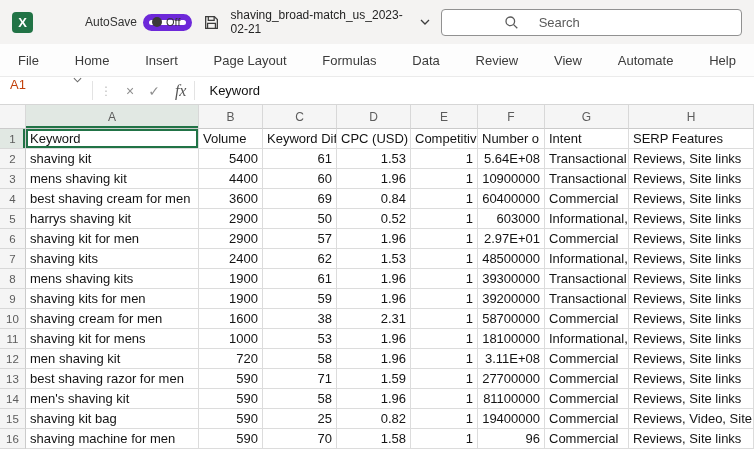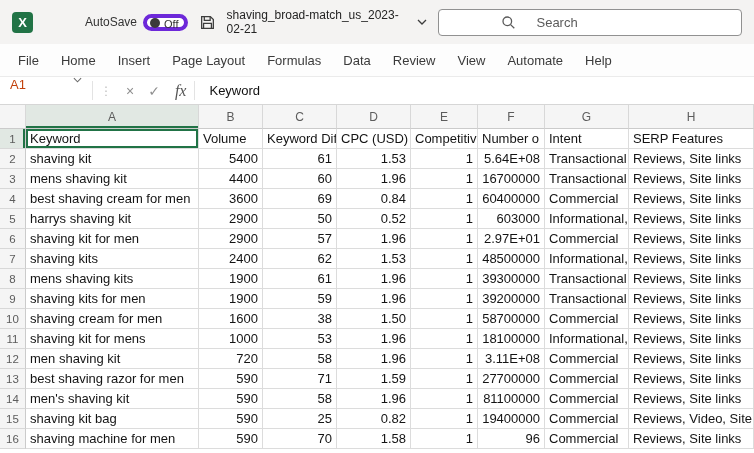--- a/index.html
+++ b/index.html
@@ -4,31 +4,31 @@
 <style>
   * { margin:0; padding:0; box-sizing:border-box; }
   html,body { width:754px; height:453px; overflow:hidden; }
   body { background:#fff; font-family:"Liberation Sans", sans-serif; color:#222; }
 
   
   .titlebar { height:44px; background:#f4f3f2; display:flex; align-items:center; padding:0 12px; gap:11px; }
   .excel-logo { width:21px; height:21px; border-radius:4px; background:var(--accent); color:#fff;
     font-weight:bold; font-size:13px; display:flex; align-items:center; justify-content:center; flex:0 0 auto; }
   .autosave { display:flex; align-items:center; gap:6px; font-size:12px; color:#333;margin-left:41px; }
-  .pill { height:17px; border:4px solid #6d28d9; border-radius:9px; display:flex; 
+  .pill { height:17px; border:6px solid #6d28d9; border-radius:9px; display:flex; align-items:center;
     gap:4px; padding:0 5px 0 3px; background:#fff; }
   .knob { width:10px; height:10px; border-radius:50%; background:#3b3a39; }
   .pill-state { font-size:11px; color:#333; }
   .savebtn { background:none; border:none; display:flex; align-items:center; cursor:pointer; }
   .doc-title { display:flex; align-items:center; gap:7px; font-size:12px; color:#242424; cursor:pointer; }
   .search { margin-left:auto; width:326px; height:27px; border:1px solid #919191; border-radius:4px;
     background:#fff; display:flex; align-items:center; gap:20px; padding:0 0 0 62px; color:#5a5a5a; font-size:13px; }
 
   
-  .menubar { height:32px; display:flex; align-items:center; padding:0 8px; gap:2px; background:#fdfdfd; }
+  .menubar { height:32px; display:flex; align-items:center; padding:0 8px; gap:2px; background:#fdfdfd;justify-content:space-between; }
   .menu-item { border:none; background:none; font-size:13px; color:#3b3b3b; padding:0 10px; height:100%;
     font-family:inherit; cursor:pointer; }
 
   
   .formulabar { height:29px; display:flex; align-items:center; border-top:1px solid #ebebeb;
     border-bottom:1px solid #d6d6d6; background:#fff; font-size:13px; }
   .namebox { width:92px; height:100%; display:flex; align-items:flex-start; justify-content:space-between;
     padding:0 10px; color:#c2410c; cursor:pointer; }
   .fdiv { width:1px; height:68%; background:#e3e3e3; }
   .grip { color:#bdbdbd; padding:0 7px; font-size:12px; }
@@ -160,21 +160,21 @@
         <div class="cell left">Transactional</div>
         <div class="cell left">Reviews, Site links</div>
       </div>
       <div class="row">
         <div class="rowhead">3</div>
         <div class="cell left">mens shaving kit</div>
         <div class="cell right">4400</div>
         <div class="cell right">60</div>
         <div class="cell right">1.96</div>
         <div class="cell right">1</div>
-        <div class="cell right">16700000</div>
+        <div class="cell right">10900000</div>
         <div class="cell left">Transactional</div>
         <div class="cell left">Reviews, Site links</div>
       </div>
       <div class="row">
         <div class="rowhead">4</div>
         <div class="cell left">best shaving cream for men</div>
         <div class="cell right">3600</div>
         <div class="cell right">69</div>
         <div class="cell right">0.84</div>
         <div class="cell right">1</div>
@@ -235,21 +235,21 @@
         <div class="cell right">1</div>
         <div class="cell right">39200000</div>
         <div class="cell left">Transactional</div>
         <div class="cell left">Reviews, Site links</div>
       </div>
       <div class="row">
         <div class="rowhead">10</div>
         <div class="cell left">shaving cream for men</div>
         <div class="cell right">1600</div>
         <div class="cell right">38</div>
-        <div class="cell right">1.50</div>
+        <div class="cell right">2.31</div>
         <div class="cell right">1</div>
         <div class="cell right">58700000</div>
         <div class="cell left">Commercial</div>
         <div class="cell left">Reviews, Site links</div>
       </div>
       <div class="row">
         <div class="rowhead">11</div>
         <div class="cell left">shaving kit for mens</div>
         <div class="cell right">1000</div>
         <div class="cell right">53</div>

